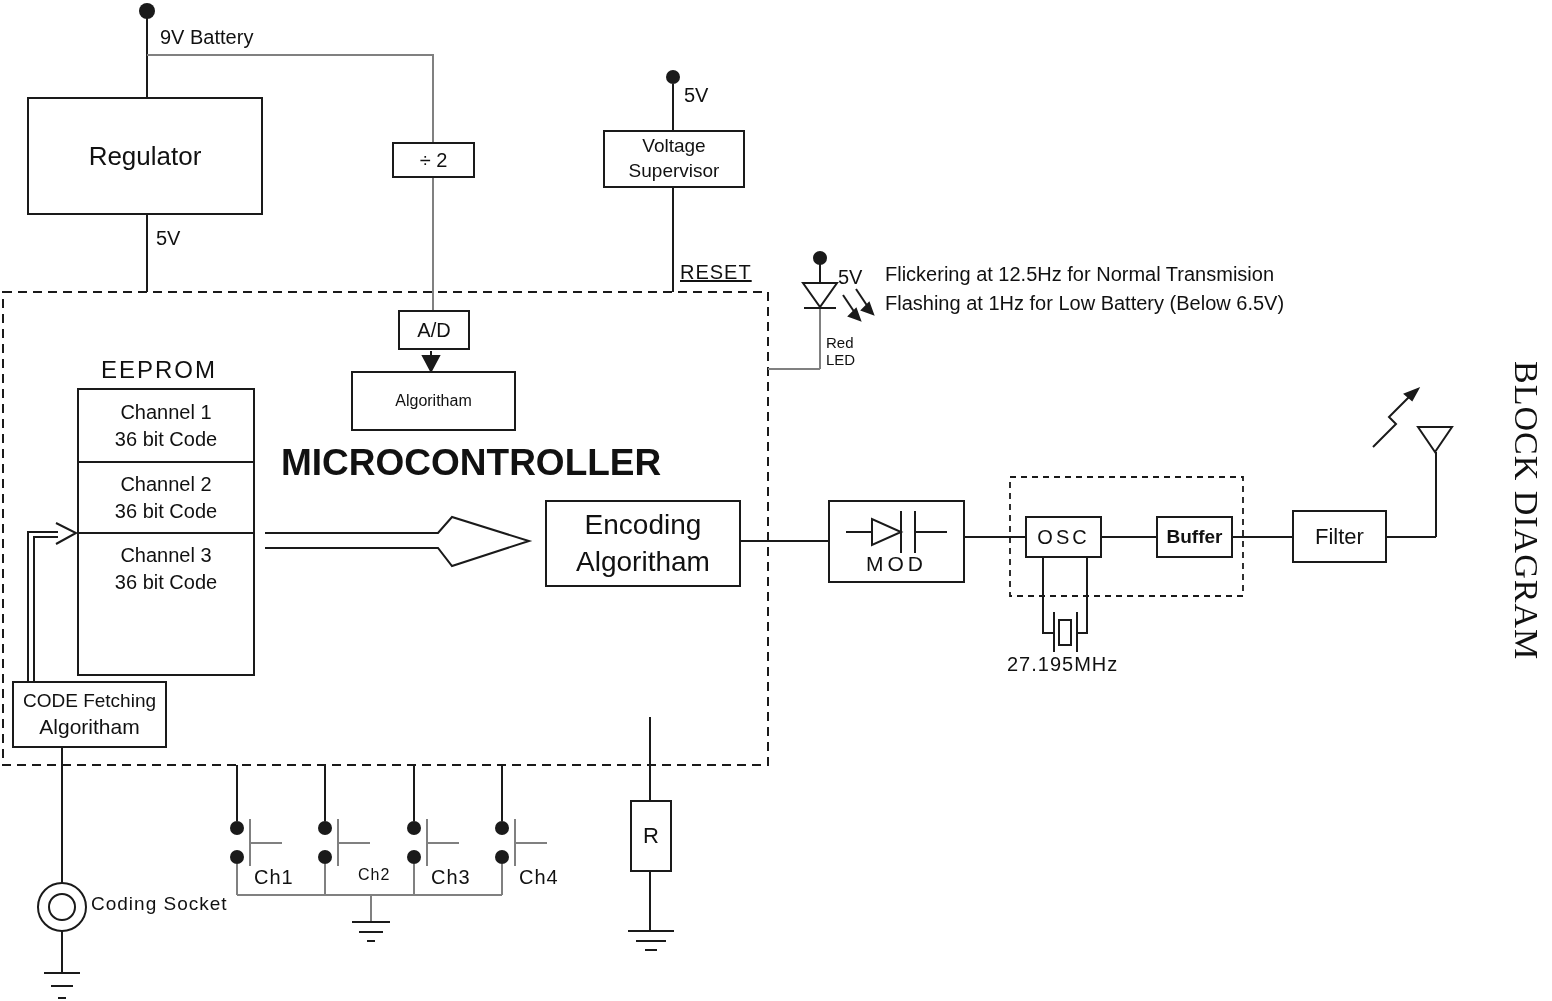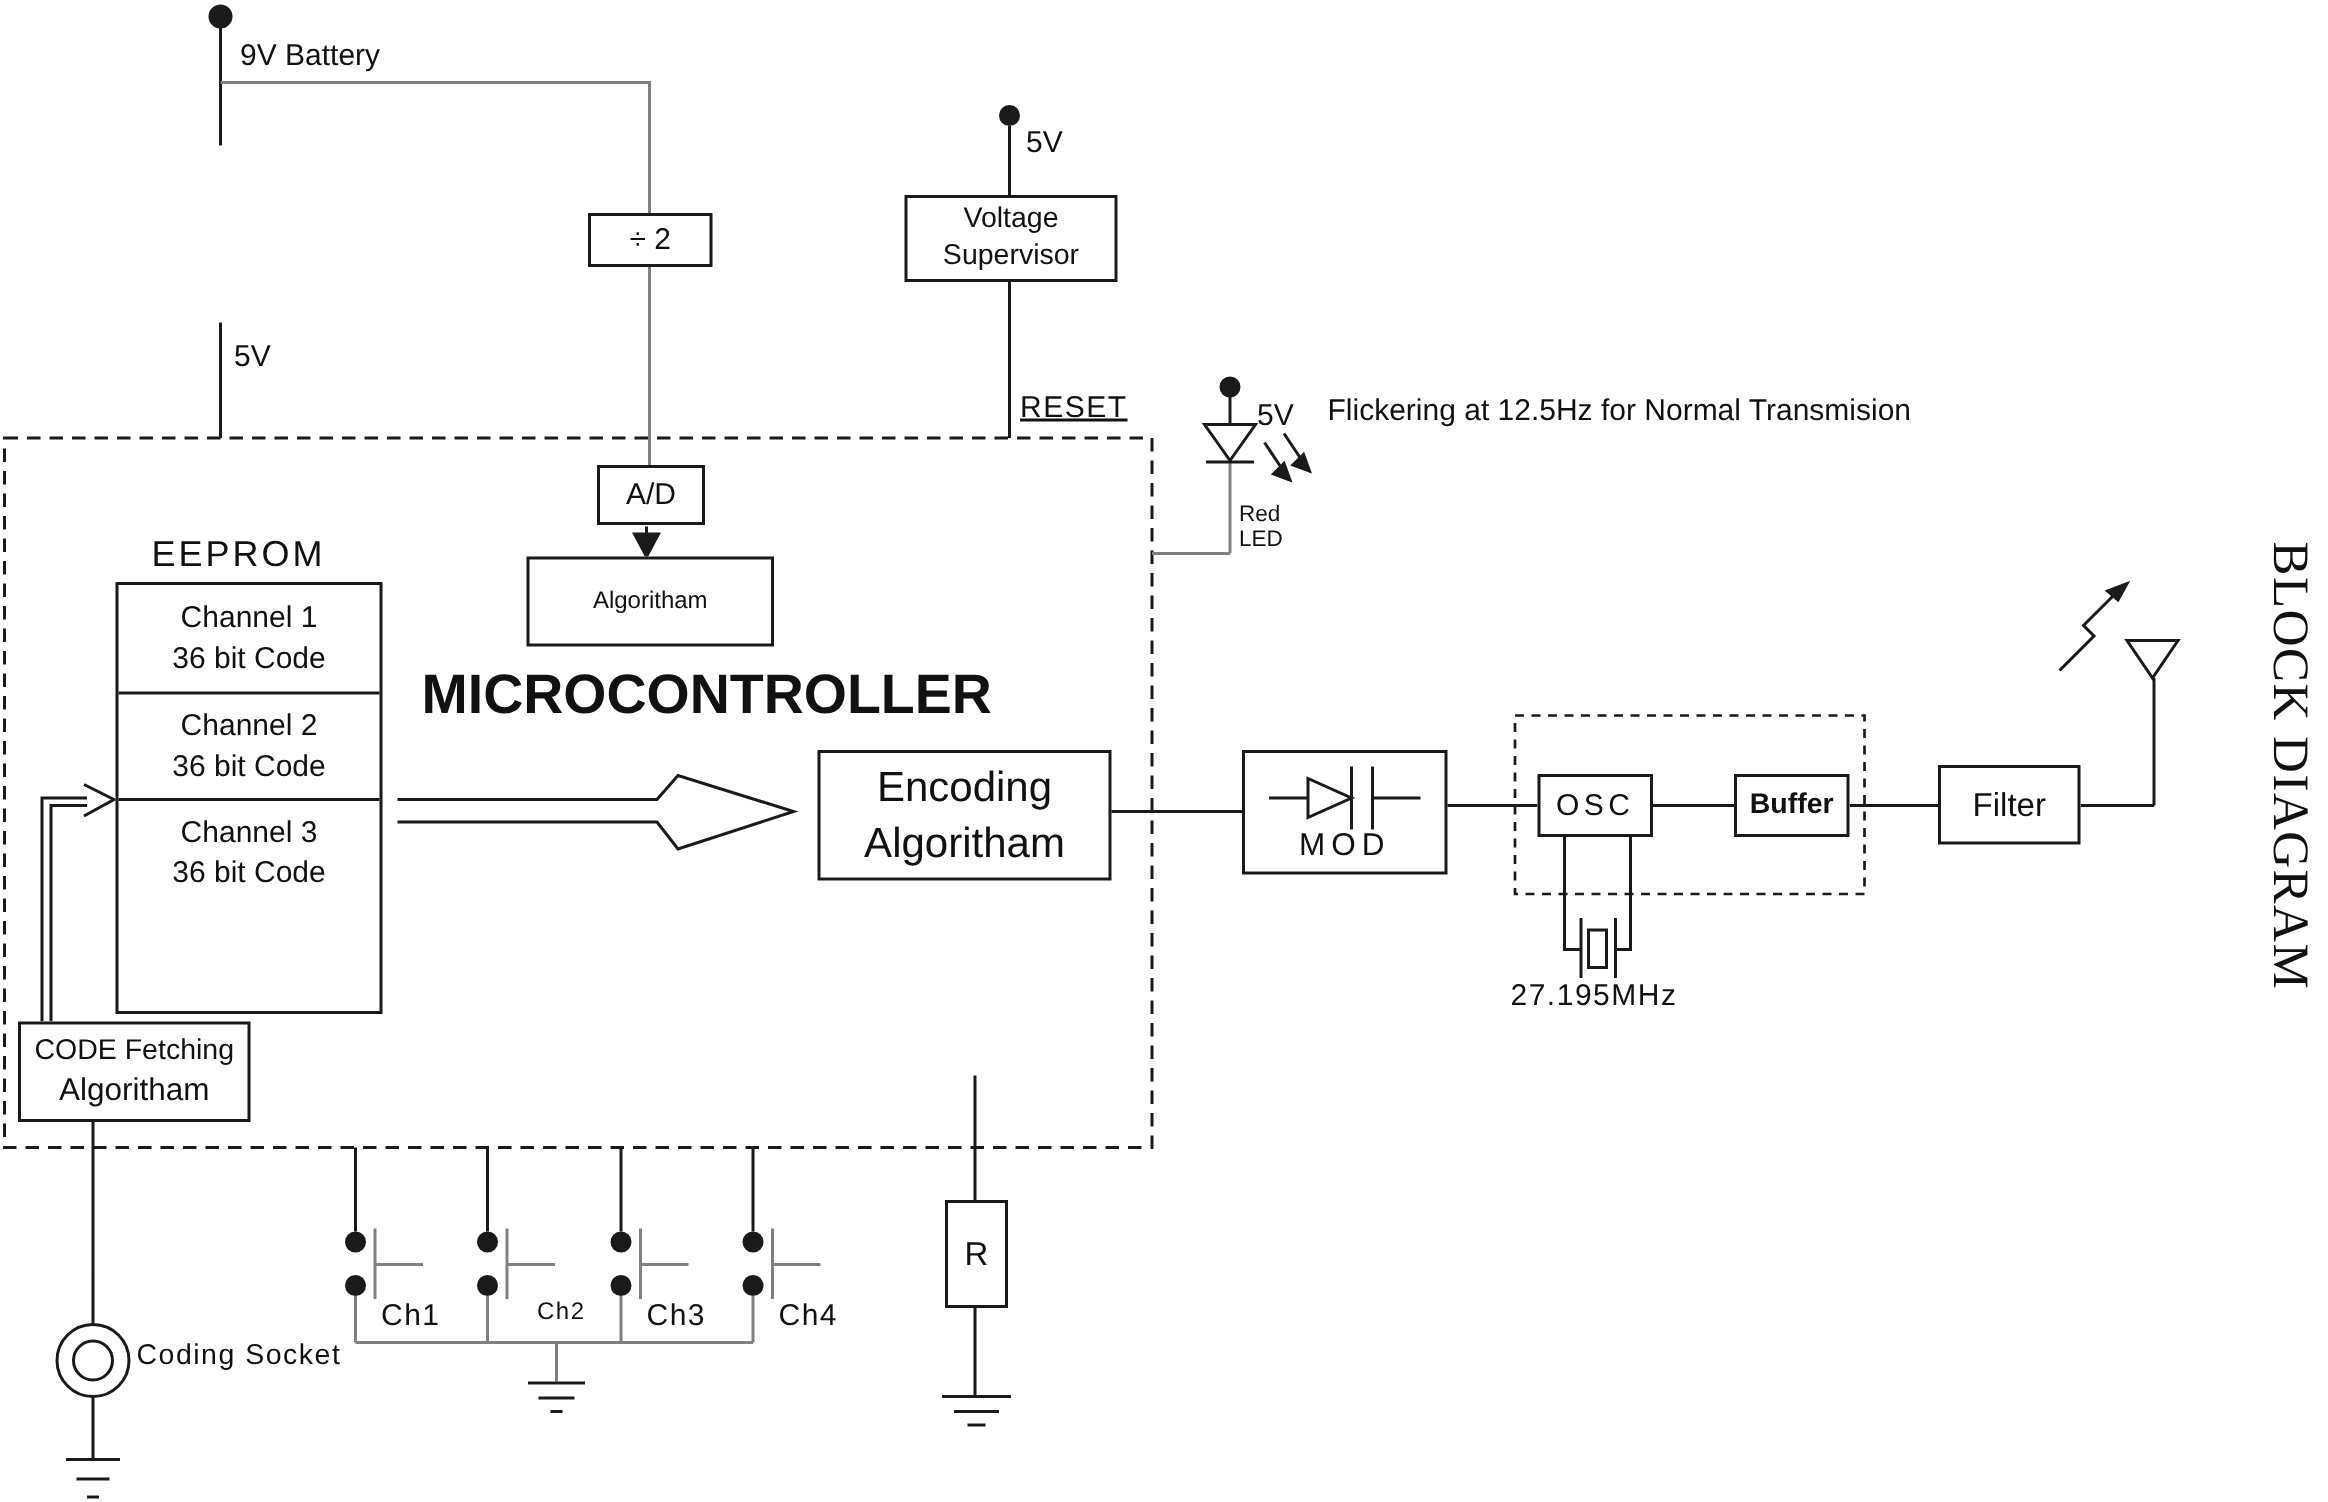--- a/index.html
+++ b/index.html
@@ -169,20 +169,23 @@
         <line x1="359" y1="932" x2="383" y2="932"></line>
         <line x1="367" y1="941" x2="375" y2="941"></line>
       </g>
 
       <circle cx="147" cy="11" r="8" fill="#1a1a1a" stroke="none"></circle>
       <circle cx="673" cy="77" r="7" fill="#1a1a1a" stroke="none"></circle>
       <circle cx="820" cy="258" r="7" fill="#1a1a1a" stroke="none"></circle>
     </g>
   </svg>
 
+  <div class="box" style="left:27px;top:97px;width:236px;height:118px;font-size:26px;">
+    <span>Regulator</span>
+  </div>
 
   <div class="box" style="left:392px;top:142px;width:83px;height:36px;font-size:20px;">
     <span>÷ 2</span>
   </div>
 
   <div class="box" style="left:603px;top:130px;width:142px;height:58px;font-size:19px;line-height:1.3;">
     <span>Voltage</span>
     <span>Supervisor</span>
   </div>
 
@@ -253,20 +256,21 @@
   <div class="lbl" style="left:281px;top:443px;font-size:37px;font-weight:bold;">MICROCONTROLLER</div>
 
   <div class="lbl" style="left:838px;top:266px;font-size:20px;">5V</div>
 
   <div class="lbl" style="left:826px;top:334px;font-size:15px;line-height:17px;">
     <span style="display:block;">Red</span>
     <span style="display:block;">LED</span>
   </div>
 
   <div class="lbl" style="left:885px;top:263px;font-size:20px;">Flickering at 12.5Hz for Normal Transmision</div>
+  <div class="lbl" style="left:885px;top:292px;font-size:20px;">Flashing at 1Hz for Low Battery (Below 6.5V)</div>
 
   <div class="lbl" style="left:1007px;top:653px;font-size:20px;letter-spacing:1px;">27.195MHz</div>
 
   <div class="lbl" style="left:91px;top:894px;font-size:19px;letter-spacing:1px;">Coding Socket</div>
 
   <div class="lbl" style="left:254px;top:866px;font-size:20px;letter-spacing:1px;">Ch1</div>
   <div class="lbl" style="left:342px;top:866px;font-size:16px;letter-spacing:1px;margin-left:16px;">Ch2</div>
   <div class="lbl" style="left:431px;top:866px;font-size:20px;letter-spacing:1px;">Ch3</div>
   <div class="lbl" style="left:519px;top:866px;font-size:20px;letter-spacing:1px;">Ch4</div>
 

